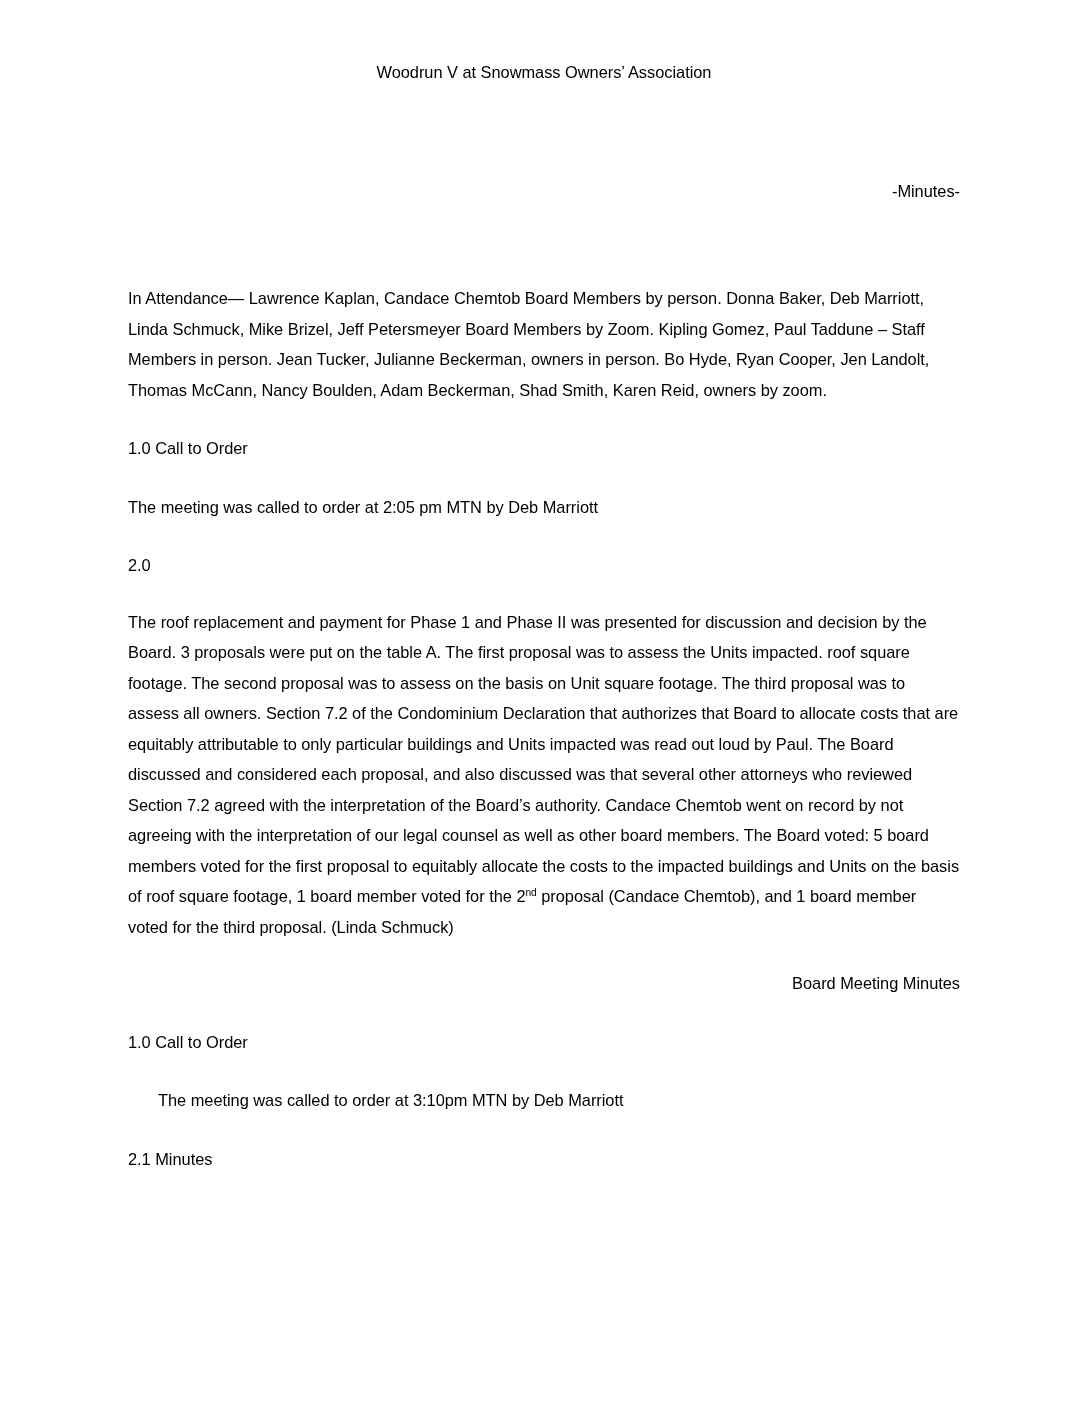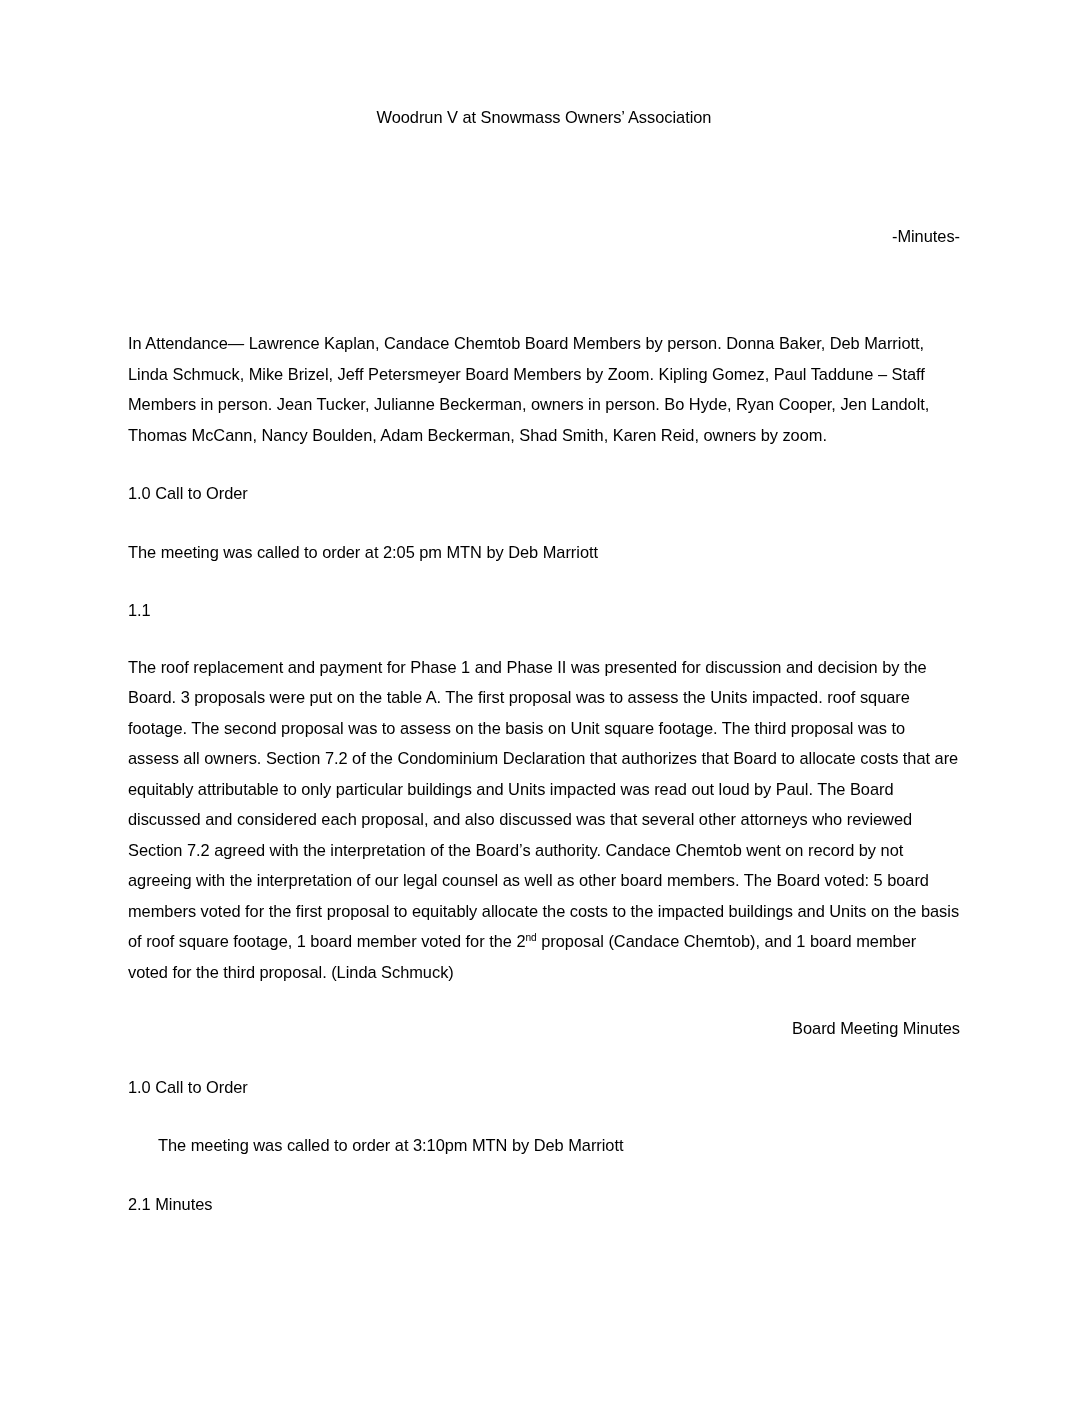--- a/index.html
+++ b/index.html
@@ -31,21 +31,21 @@
   .doc-text {
     font-family: "Liberation Sans", sans-serif;
     font-size: 16.4px;
     line-height: 30.5px;
     color: #000000;
     letter-spacing: -0.03px;
     -webkit-font-smoothing: antialiased;
   }
 
   .title-block {
-    padding-top: 102px;
+    padding-top: 57px;
   }
 
   .title-line {
     text-align: center;
     margin: 0 0 33px 0;
   }
 
   .minutes-line {
     text-align: right;
     margin: 0;
@@ -92,21 +92,21 @@
       <p class="doc-text title-line">Woodrun V at Snowmass Owners’ Association</p>
       <p class="doc-text minutes-line">-Minutes-</p>
     </div>
 
     <p class="doc-text para attendance">In Attendance— Lawrence Kaplan, Candace Chemtob Board Members by person. Donna Baker, Deb Marriott, Linda Schmuck, Mike Brizel, Jeff Petersmeyer Board Members by Zoom. Kipling Gomez, Paul Taddune – Staff Members in person.  Jean Tucker, Julianne Beckerman, owners in person. Bo Hyde, Ryan Cooper, Jen Landolt, Thomas McCann, Nancy Boulden, Adam Beckerman, Shad Smith, Karen Reid, owners by zoom.</p>
 
     <p class="doc-text para">1.0  Call to Order</p>
 
     <p class="doc-text para">The meeting was called to order at 2:05 pm MTN by Deb Marriott</p>
 
-    <p class="doc-text para">1.1</p>
+    <p class="doc-text para">2.0</p>
 
     <p class="doc-text para body-block"><span>The  roof replacement and payment for Phase 1 and Phase II was presented for discussion and decision by the Board. 3 proposals were put on the table A.  The first proposal was to assess the Units impacted. roof square footage.  The  second proposal was to assess on the basis on Unit square footage. The third proposal was to  assess  all owners. Section 7.2 of the Condominium Declaration  that authorizes that Board to allocate costs that are equitably attributable to only particular buildings and Units impacted was read out loud by Paul. The Board discussed and considered each proposal, and also discussed was that several other attorneys who reviewed Section 7.2 agreed with the interpretation of the Board’s authority. Candace Chemtob went on record by not agreeing with the interpretation of our legal counsel as well as other board members.  The Board voted: 5 board members voted for the first proposal to equitably allocate the costs to the impacted buildings and Units on the basis of roof square footage, 1 board member voted for the 2</span><sup>nd</sup><span> proposal (Candace Chemtob), and 1 board member voted for the third proposal. (Linda Schmuck)</span></p>
 
 
     <p class="doc-text centered">Board Meeting Minutes</p>
 
     <p class="doc-text para">1.0  Call to Order</p>
 
     <p class="doc-text para indent-small">The meeting was called to order at 3:10pm MTN by Deb Marriott</p>
 

